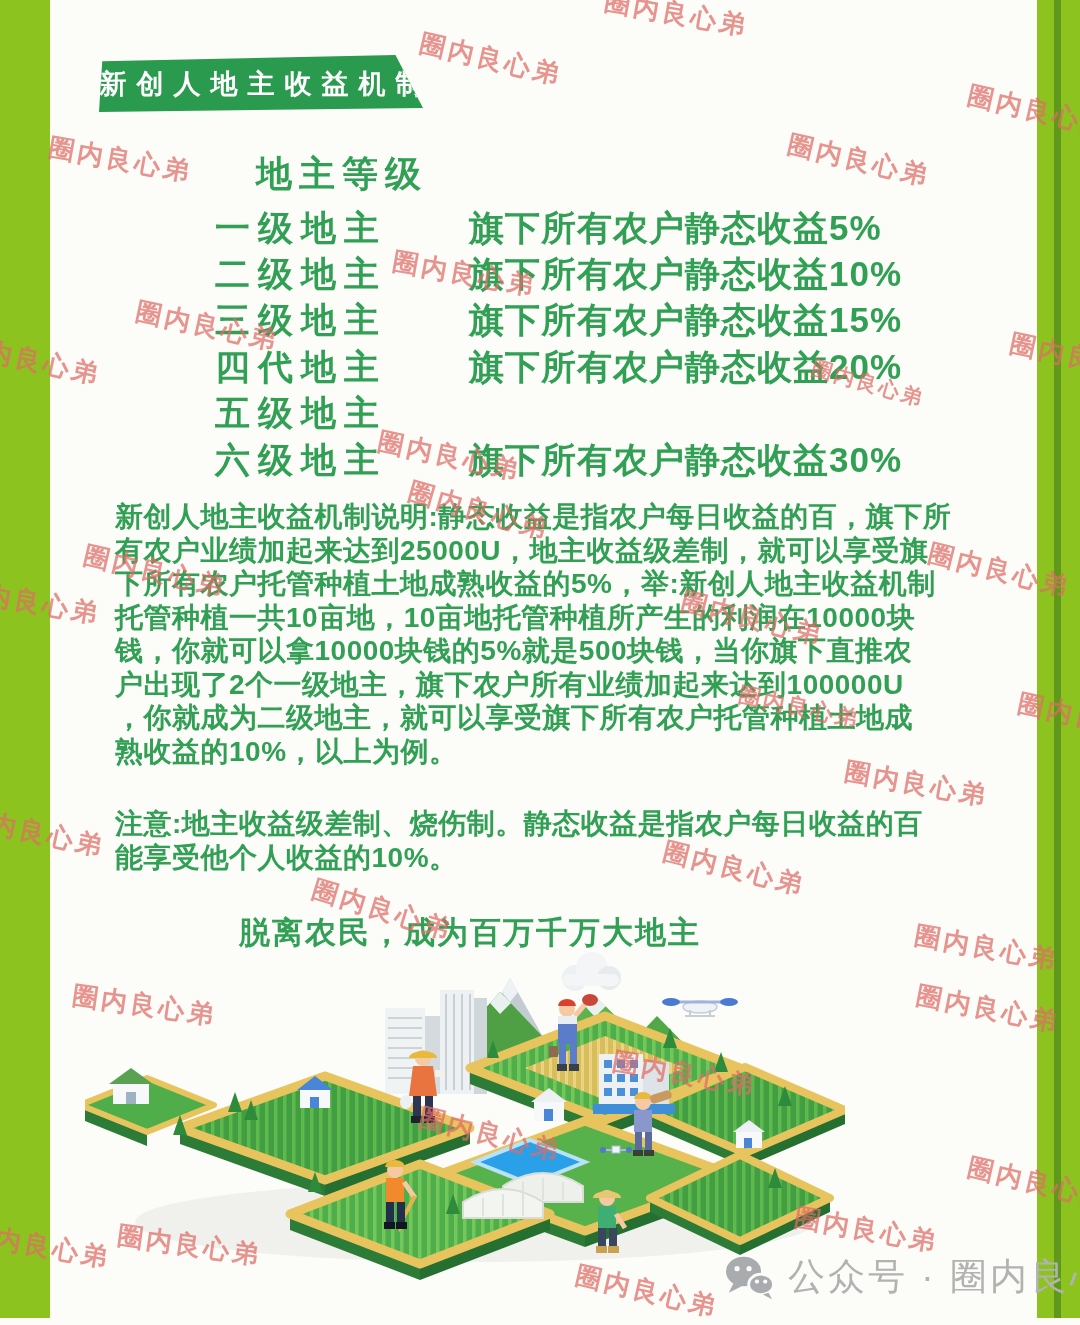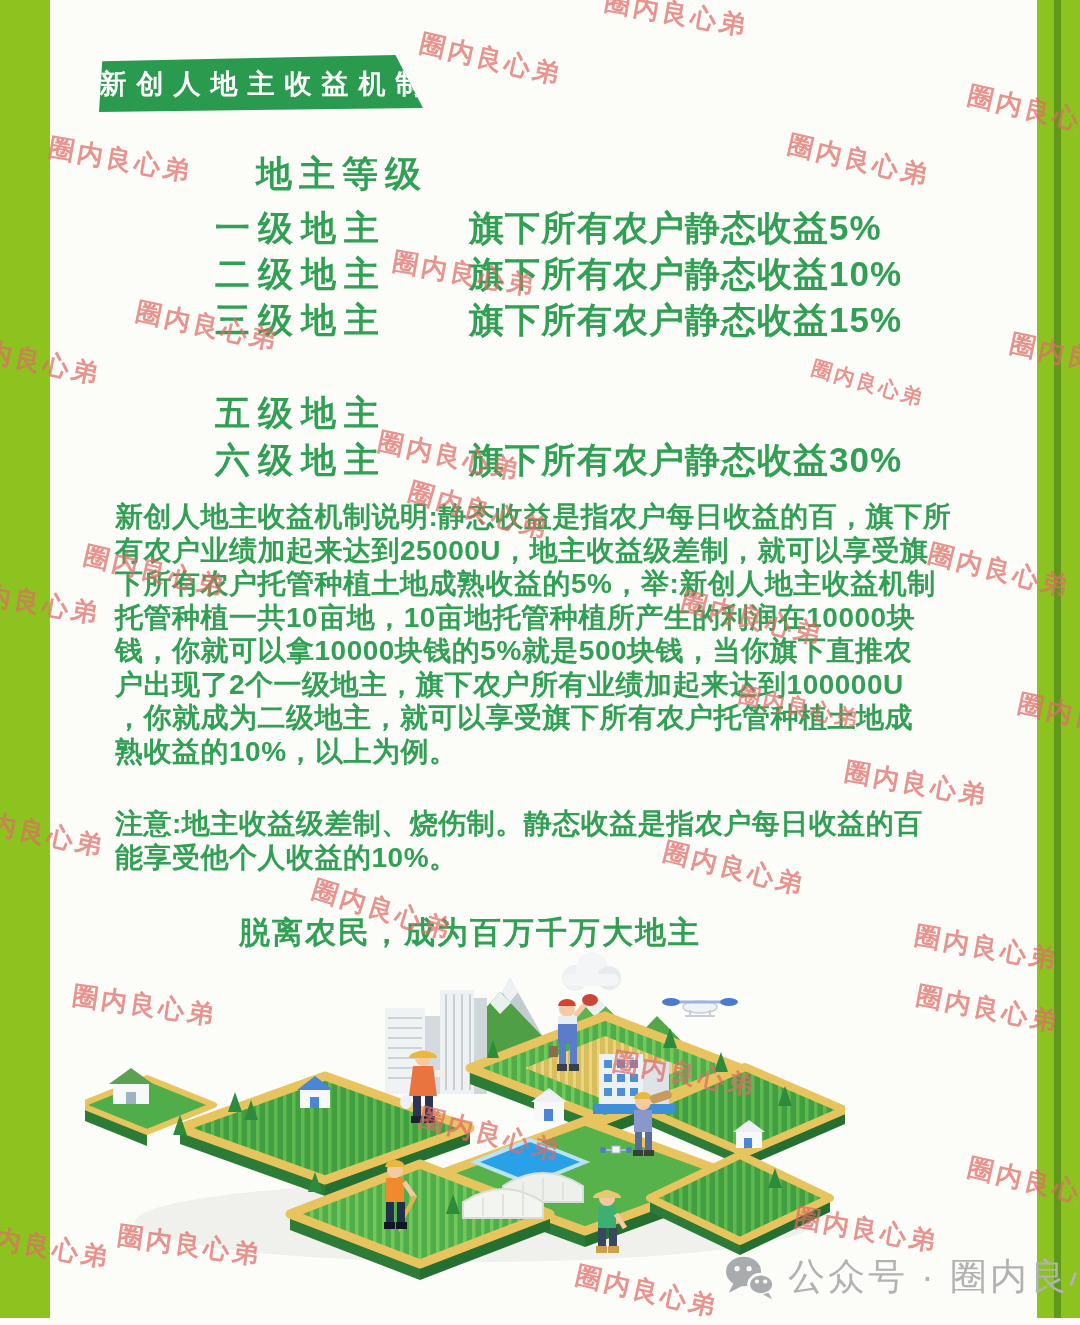--- a/index.html
+++ b/index.html
@@ -65,20 +65,24 @@
     <span class="lvl-name">一级地主</span>
     <span class="lvl-benefit">旗下所有农户静态收益5%</span>
   </div>
   <div class="lvl-row" style="top:251px">
     <span class="lvl-name">二级地主</span>
     <span class="lvl-benefit">旗下所有农户静态收益10%</span>
   </div>
   <div class="lvl-row" style="top:297px">
     <span class="lvl-name">三级地主</span>
     <span class="lvl-benefit">旗下所有农户静态收益15%</span>
+  </div>
+  <div class="lvl-row" style="top:344px">
+    <span class="lvl-name">四代地主</span>
+    <span class="lvl-benefit">旗下所有农户静态收益20%</span>
   </div>
   <div class="lvl-row" style="top:390px">
     <span class="lvl-name">五级地主</span>
   </div>
   <div class="lvl-row" style="top:437px">
     <span class="lvl-name">六级地主</span>
     <span class="lvl-benefit">旗下所有农户静态收益30%</span>
   </div>
 
   <div class="paragraph desc">

